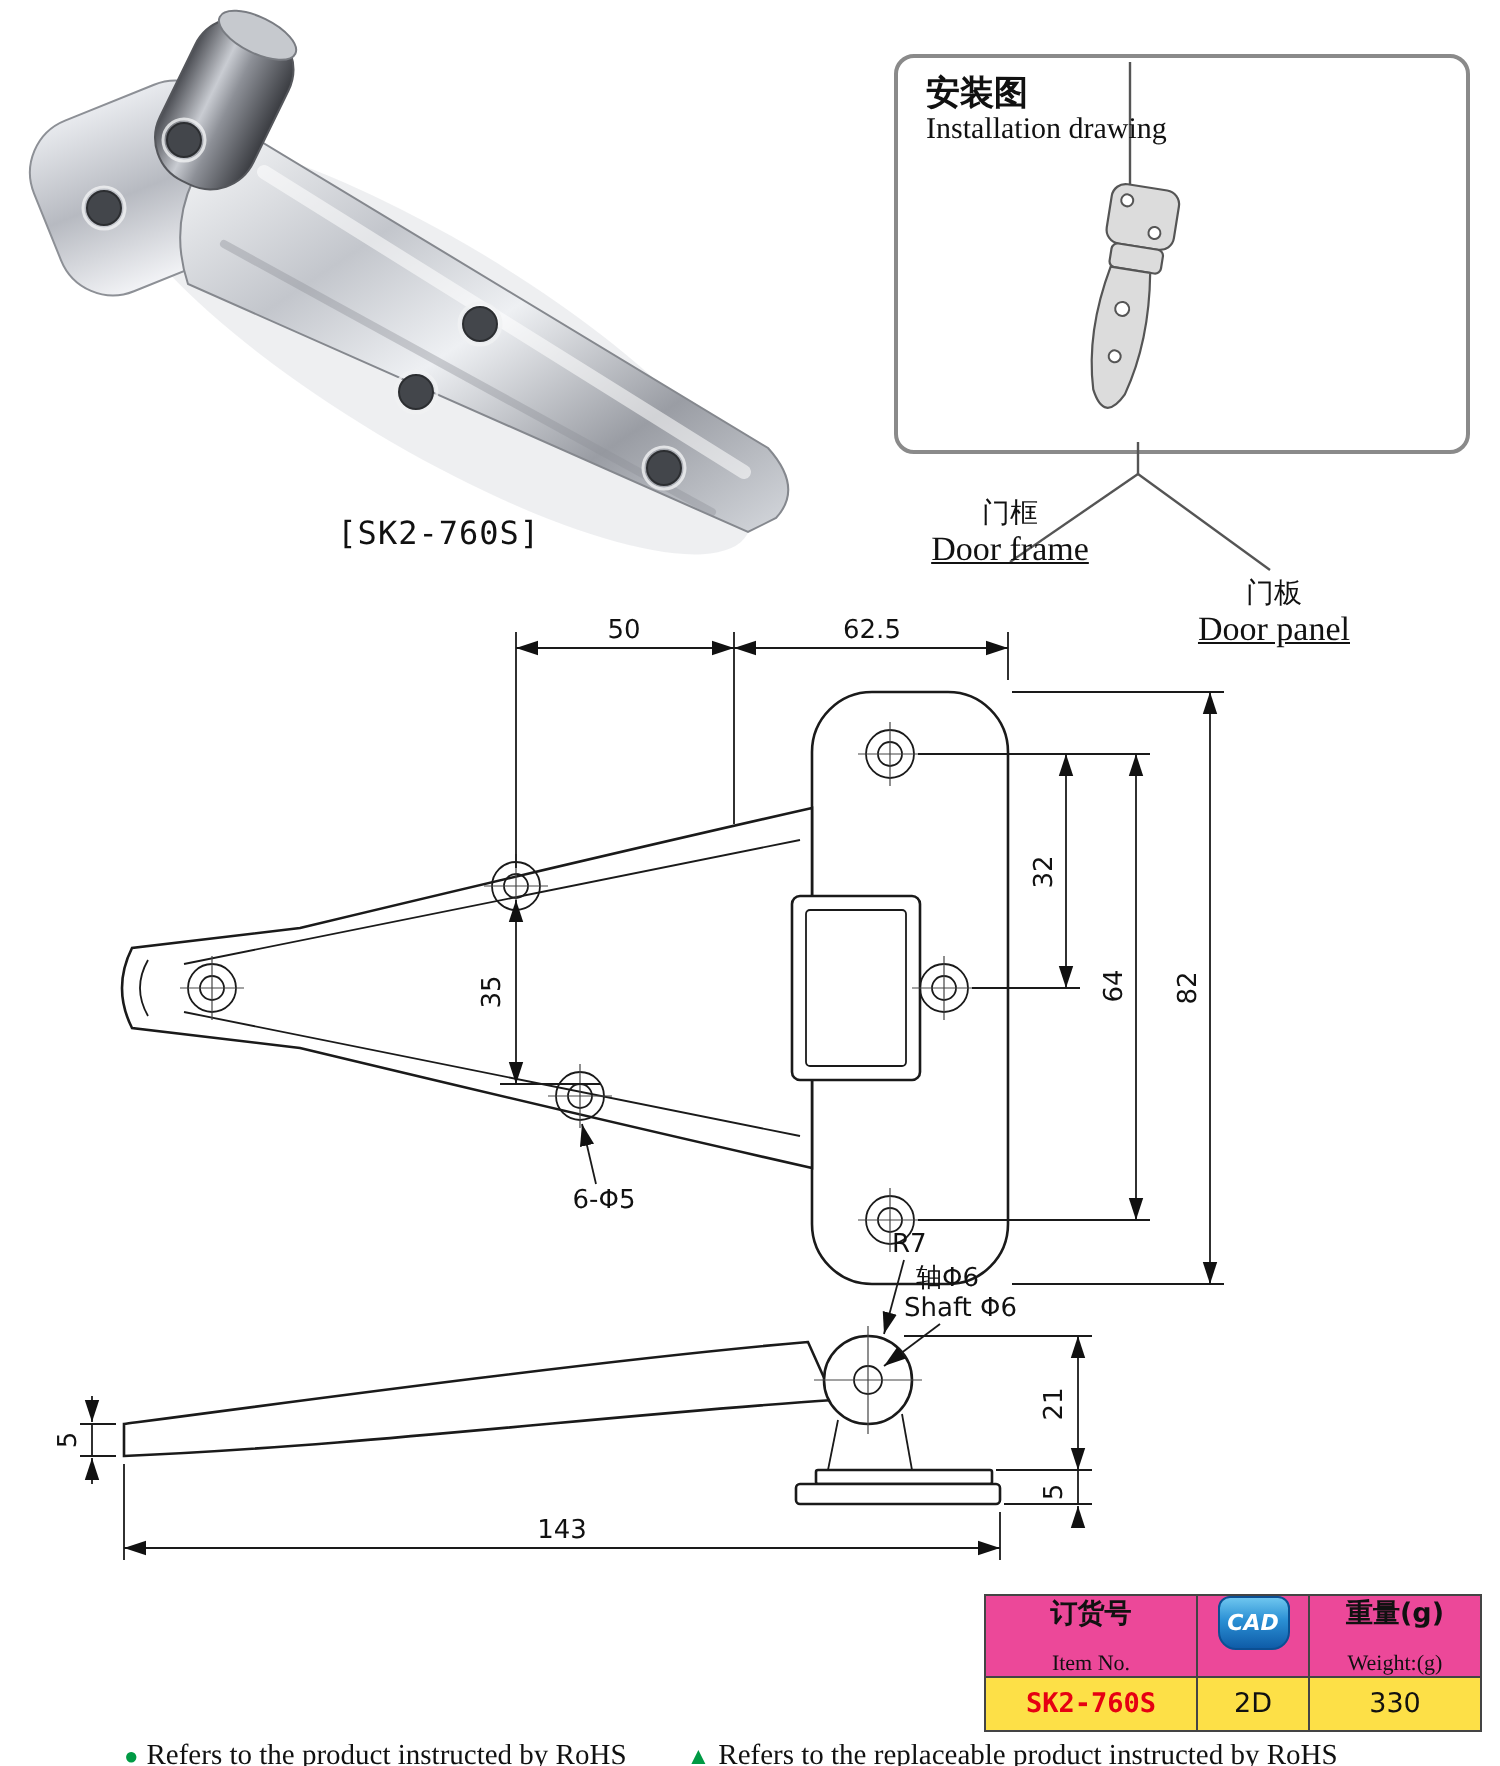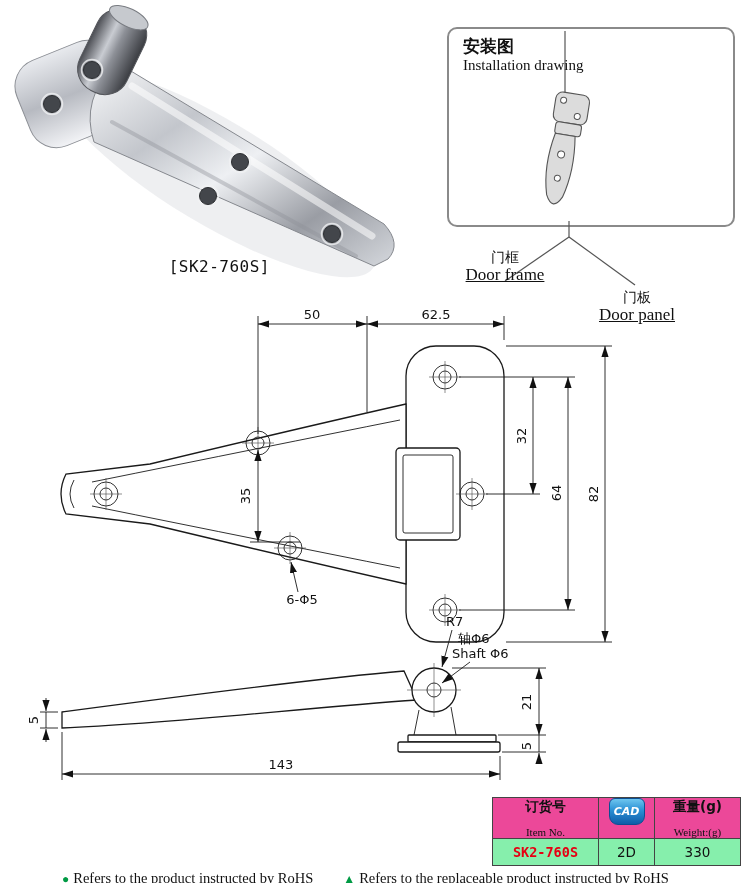--- a/index.html
+++ b/index.html
@@ -37,21 +37,21 @@
   .mh  { fill:#dcdcdc; stroke:#555; stroke-width:1.1; }
   .mhl { fill:#ffffff; stroke:#555; stroke-width:1; }
 
   
   .spec-table { position:absolute; left:492px; top:797px; display:grid;
                 grid-template-columns:105px 55px 85px; grid-template-rows:40px 26px;
                 gap:1px; background:#444; border:1px solid #444; }
   .th { background:#ec4899; display:flex; flex-direction:column; align-items:center; justify-content:space-between; }
   .th .cn { font-size:13.5px; font-weight:bold; }
   .th .en { font-size:11px; font-family:"Liberation Serif", serif; }
-  .td { background:#86efac; display:flex; align-items:center; justify-content:center; font-size:13.5px; }
+  .td { background:#fde047; display:flex; align-items:center; justify-content:center; font-size:13.5px; }
   .td.item { color:#e60012; font-weight:bold; font-family:"DejaVu Sans Mono", monospace; }
   .cad-badge { width:36px; height:27px; border-radius:6px 6px 9px 9px;
                background:linear-gradient(180deg,#6ec6ef 0%, #2a8fd4 45%, #0f5ca8 100%);
                border:1px solid #0b4f93; box-sizing:border-box;
                color:#fff; font-style:italic; font-weight:bold; font-size:11px;
                display:flex; align-items:center; justify-content:center; }
 
   
   .rohs-legend { position:absolute; top:857px; right:13px; display:flex; gap:26px; font-size:13px; }
   .footer-note { position:absolute; top:870px; left:62px; display:flex; gap:30px;

